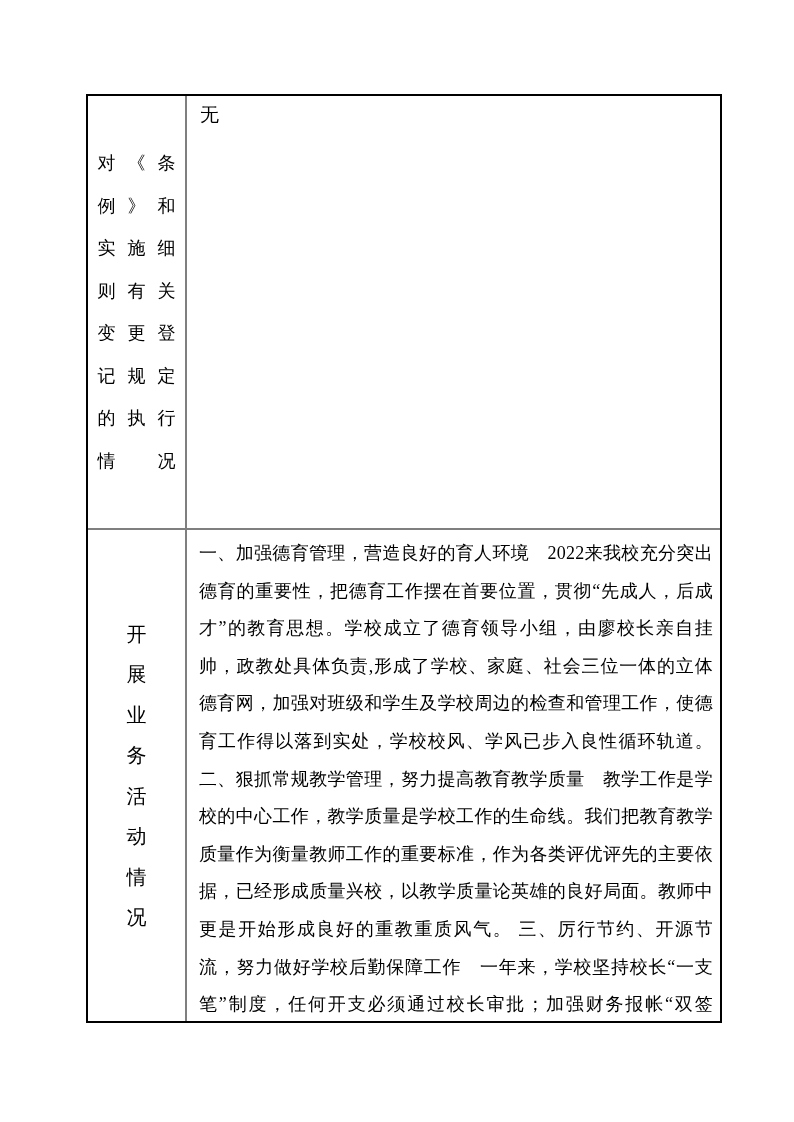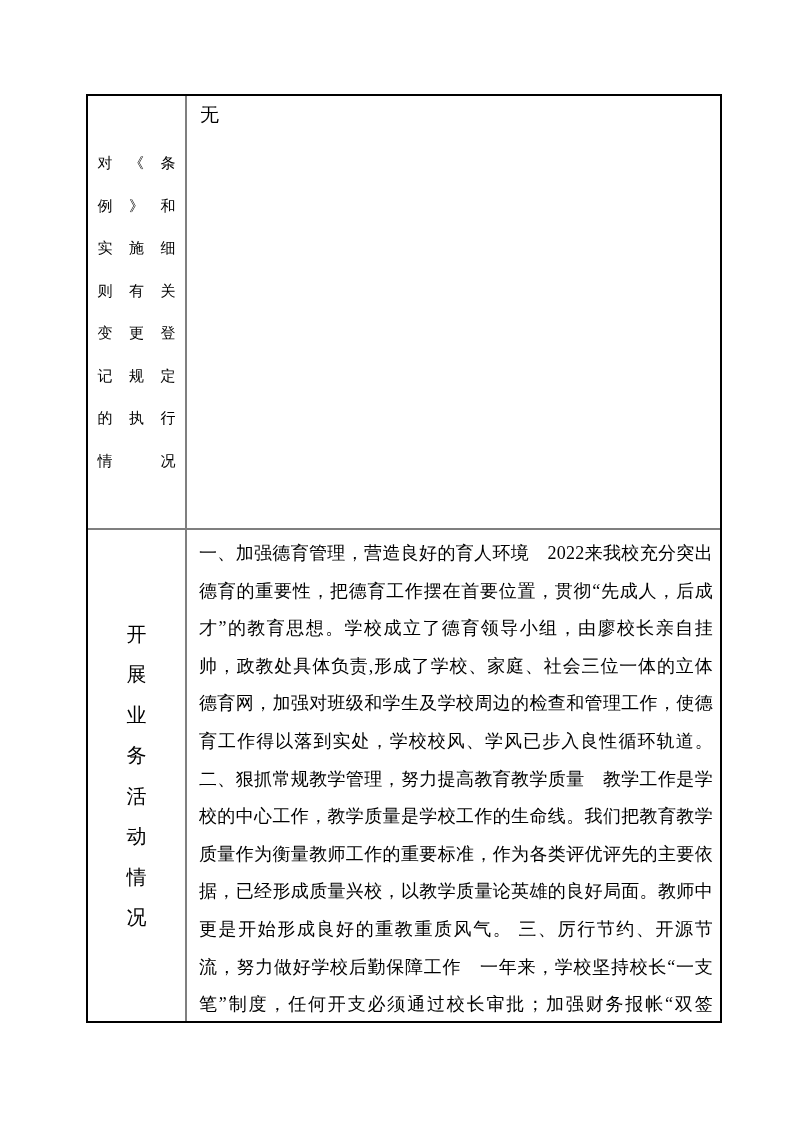--- a/index.html
+++ b/index.html
@@ -35,21 +35,21 @@
   .inner-right  { border-right: 2px solid #7f7f7f; }
   .inner-bottom { border-bottom: 2px solid #7f7f7f; }
   .label-cell {
     display: flex;
     flex-direction: column;
     justify-content: center;
     align-items: center;
   }
   .v-label-block1 { width: 78px; }
   .jline {
-    font-size: 15px;
+    font-size: 18px;
     line-height: 42.5px;
     text-align: justify;
     text-align-last: justify;
     white-space: nowrap;
   }
   .v-label-block2 { width: 100%; }
   .cline {
     font-size: 20px;
     line-height: 40.5px;
     text-align: center;

